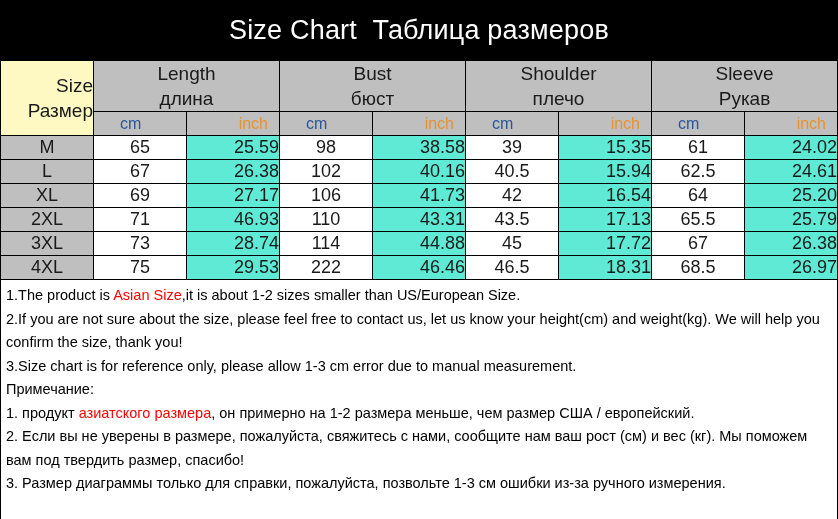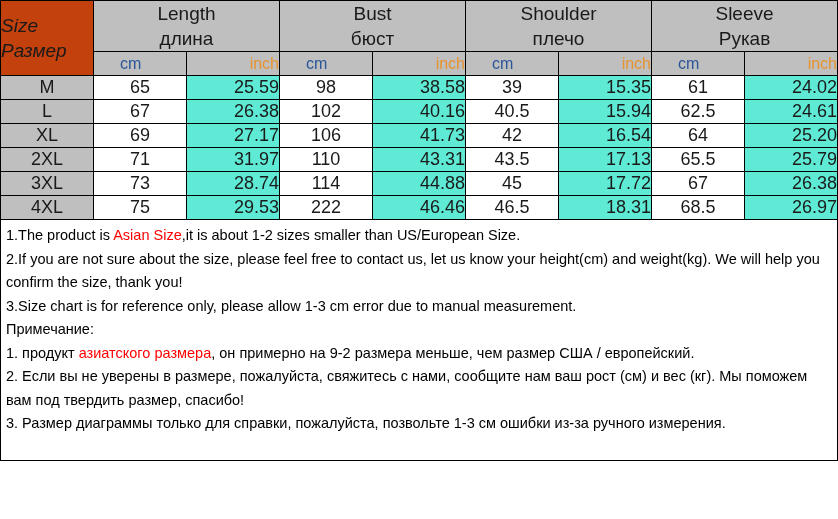--- a/index.html
+++ b/index.html
@@ -55,44 +55,43 @@
   th.grp {
     background: #bfbfbf;
     text-align: center;
     font-size: 19px;
     line-height: 25px;
     vertical-align: middle;
     height: 50px;
   }
   th.grp .ru { display: block; font-size: 19px; }
   th.size-head {
-    background: #c2410c;
-    text-align: left;
+    background: #fef9c3;
+    text-align: right;
     font-size: 19px;
     line-height: 25px;
     vertical-align: middle;
-    font-style: italic;
   }
   th.size-head .ru { display: block; }
   th.unit {
     background: #bfbfbf;
     height: 25px;
     font-size: 16px;
     vertical-align: middle;
     margin-top: 8px;
   }
   th.unit.cm {
     color: #2a5699;
     text-align: left;
     padding-left: 26px;
   }
   th.unit.inch {
     color: #e8922e;
     text-align: right;
-    padding-right: 0;
+    padding-right: 11px;
   }
   td.sizename {
     background: #bfbfbf;
     text-align: center;
     font-size: 18px;
   }
   td.cmval {
     background: #ffffff;
     text-align: center;
     font-size: 18px;
@@ -125,20 +124,25 @@
     color: #000000;
     white-space: normal;
   }
   .red { color: #ff0000; }
 </style>
 </head>
 <body>
 
 <div class="page">
 
+  <div class="title-bar">
+    <span class="t-en">Size Chart</span>
+    <span style="white-space:pre">  </span>
+    <span class="t-ru">Таблица размеров</span>
+  </div>
 
   <table class="size-table">
     <colgroup>
       <col class="c-size">
         <col class="c-col">
         <col class="c-col">
         <col class="c-col">
         <col class="c-col">
       <col class="c-col">
         <col class="c-col">
@@ -209,21 +213,21 @@
         <td class="cmval">106</td>
         <td class="inval">41.73</td>
         <td class="cmval">42</td>
         <td class="inval">16.54</td>
         <td class="cmval">64</td>
         <td class="inval">25.20</td>
       </tr>
       <tr>
         <td class="sizename">2XL</td>
         <td class="cmval">71</td>
-        <td class="inval">31.97</td>
+        <td class="inval">46.93</td>
         <td class="cmval">110</td>
         <td class="inval">43.31</td>
         <td class="cmval">43.5</td>
         <td class="inval">17.13</td>
         <td class="cmval">65.5</td>
         <td class="inval">25.79</td>
       </tr>
       <tr>
         <td class="sizename">3XL</td>
         <td class="cmval">73</td>
@@ -247,18 +251,18 @@
         <td class="inval">26.97</td>
       </tr>
     </tbody>
   </table>
 
   <div class="notes">
     <p><span>1.The product is </span><span class="red">Asian Size</span><span>,it is about 1-2 sizes smaller than US/European Size.</span></p>
     <p>2.If you are not sure about the size, please feel free to contact us, let us know your height(cm) and weight(kg). We will help you confirm the size, thank you!</p>
     <p>3.Size chart is for reference only, please allow 1-3 cm error due to manual measurement.</p>
     <p>Примечание:</p>
-    <p><span>1. продукт </span><span class="red">азиатского размера</span><span>, он примерно на 9-2 размера меньше, чем размер США / европейский.</span></p>
+    <p><span>1. продукт </span><span class="red">азиатского размера</span><span>, он примерно на 1-2 размера меньше, чем размер США / европейский.</span></p>
     <p>2. Если вы не уверены в размере, пожалуйста, свяжитесь с нами, сообщите нам ваш рост (см) и вес (кг). Мы поможем вам под твердить размер, спасибо!</p>
     <p>3. Размер диаграммы только для справки, пожалуйста, позвольте 1-3 см ошибки из-за ручного измерения.</p>
   </div>
 
 </div>
 
 </body></html>

